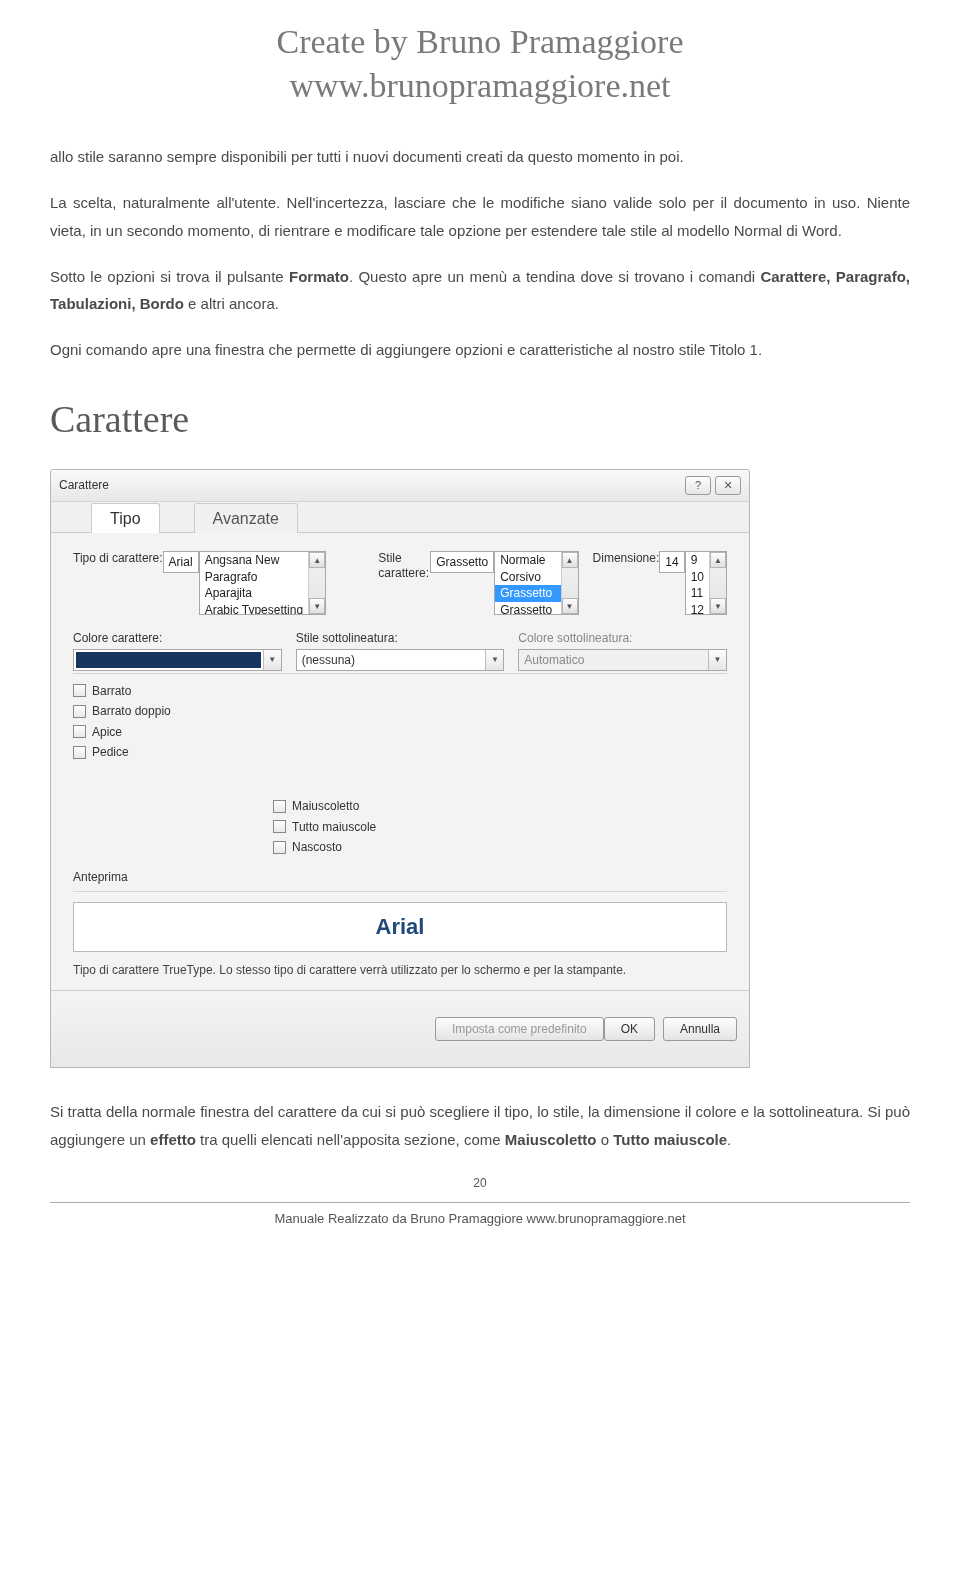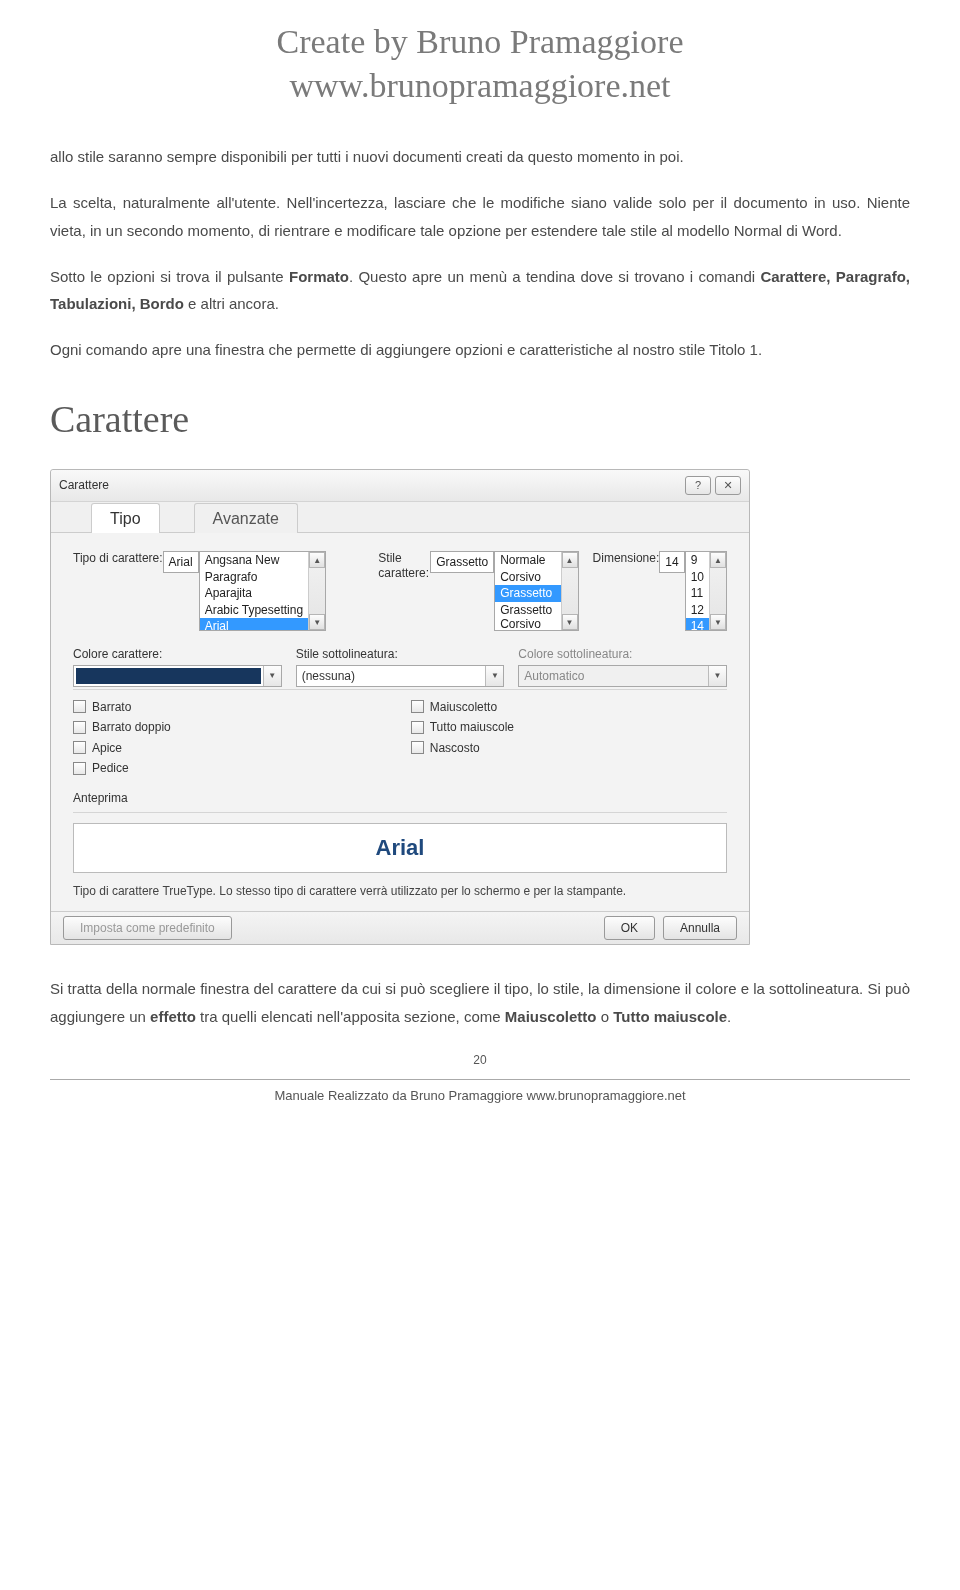--- a/index.html
+++ b/index.html
@@ -83,21 +83,21 @@
   .col { display:flex; flex-direction:row; }
   .col.font { flex: 1.6; }
   .col.style { flex: 1.1; }
   .col.size { flex: 0.55; }
   .lbl { font-size: 12px; margin-bottom: 3px; color:#333; text-decoration: none; }
   .textbox {
     border: 1px solid #a8a8a8; background:#fff; padding:3px 5px;
     font-size:12px; height: 22px; color:#222;
   }
   .listbox {
-    border:1px solid #a8a8a8; background:#fff; height: 80px;
+    border:1px solid #a8a8a8; background:#fff; height: 64px;
     overflow:hidden; position:relative;
     display:flex;
   }
   .list-inner { flex:1; }
   .list-item { padding: 1px 5px; font-size:12px; color:#222; }
   .list-item.selected { background:#3399ff; color:#fff; }
   .scrollbar {
     width: 17px; background: linear-gradient(#f2f2f2,#e4e4e4);
     border-left:1px solid #ccc; display:flex; flex-direction:column;
   }
@@ -110,34 +110,34 @@
     display:flex; border:1px solid #a8a8a8; height:22px; background:#fff;
   }
   .combo.disabled { background:#f0f0f0; color:#888; }
   .combo .cval { flex:1; padding:3px 5px; font-size:12px; }
   .combo .cswatch { flex:1; margin:2px; background:#17365d; }
   .combo .cbtn { width:18px; border-left:1px solid #bbb;
     background:linear-gradient(#fdfdfd,#e6e6e6);
     display:flex;align-items:center;justify-content:center;font-size:8px;color:#555;}
   .section-lbl { font-size:12px; margin-top:16px; margin-bottom:6px; color:#333;}
   .sep { height:1px; background:#d5d5d5; margin: 2px 0 10px 0;}
-  .fx-grid { display:flex; gap:40px; }
+  .fx-grid { display:flex; gap:40px;flex-direction:column; }
   .fx-col { display:flex; flex-direction:column; gap:6px; }
   .chk { display:flex; align-items:center; gap:6px; font-size:12px; color:#333;}
   .chk-box { width:13px; height:13px; border:1px solid #888; background:linear-gradient(#fff,#e8e8e8);}
   .preview-box {
     border:1px solid #bbb; background:#fff; height:50px;
     display:flex; align-items:center; justify-content:center;
     margin-top:6px;
   }
   .preview-text { font-family: Arial; font-weight:bold; font-size:22px; color:#1f497d;}
   .note { font-size:12px; color:#444; margin-top:10px; line-height:1.35;}
   .dlg-footer {
-    display:flex; justify-content:space-between; align-items:center;
-    padding:4px 12px; border-top:1px solid #ccc;
+    display:flex; justify-content:flex-end; align-items:center;
+    padding:26px 12px; border-top:1px solid #ccc;
     background:linear-gradient(#f4f4f4,#e8e8e8);
   }
   .btn {
     border:1px solid #999; border-radius:3px;
     background:linear-gradient(#fdfdfd,#e4e4e4);
     padding:4px 16px; font-size:12px; color:#333;
   }
   .btn.disabled { color:#999; }
   .footer-right { display:flex; gap:8px; }
   .pagenum { text-align:center; font-size:12px; margin:14px 0 8px 0; color:#555;}

